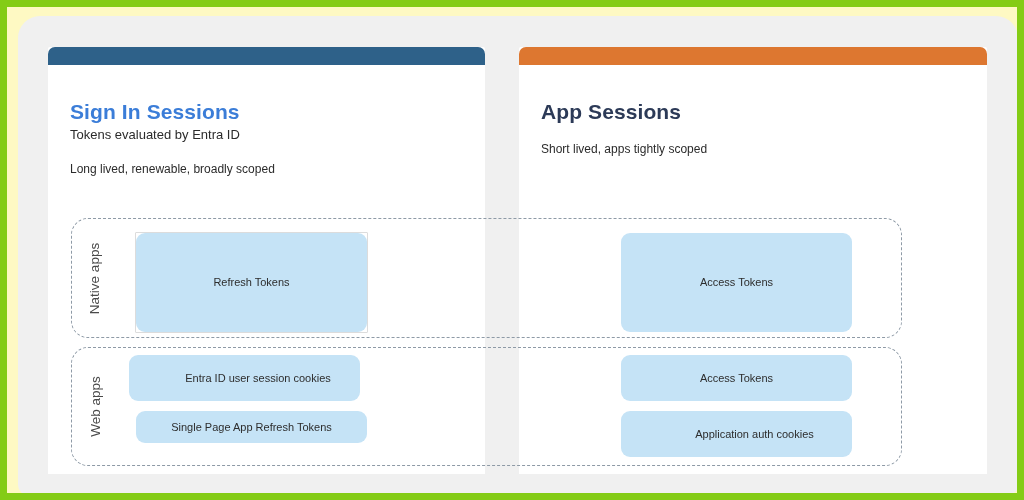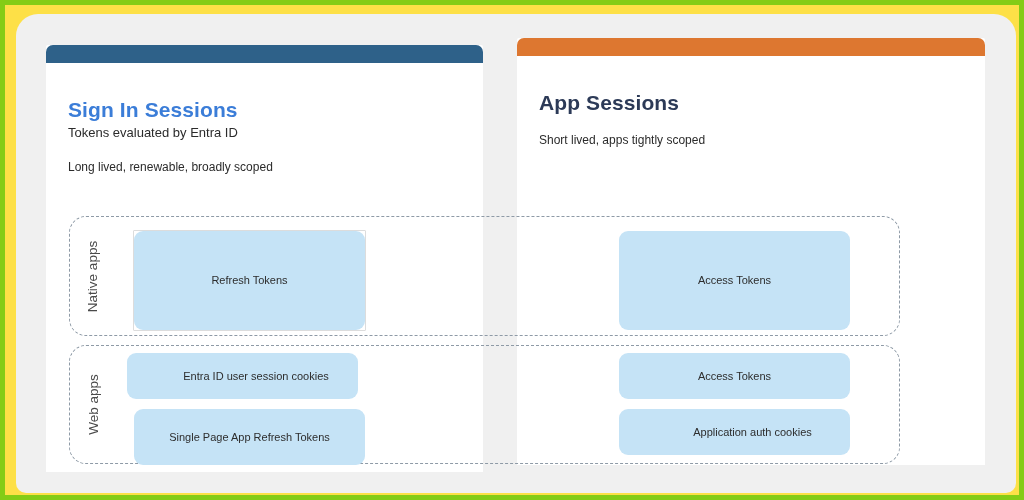--- a/index.html
+++ b/index.html
@@ -9,44 +9,44 @@
   }
   body {
     font-family: "Liberation Sans", sans-serif;
   }
 
   #screen {
     position: relative;
     width: 1024px;
     height: 500px;
     overflow: hidden;
-    background: #fde047;
-    box-sizing: border-box;
-    border: 5px solid #84cc16;
+    background: #fef9c3;
+    box-sizing: border-box;
+    border: 7px solid #84cc16;
   }
 
   
   .backdrop {
     position: absolute;
     left: 11px;
     top: 9px;
     width: 1000px;
     height: 479px;
     background: #f0f0f0;
     border-radius: 22px 22px 10px 10px;
   }
 
   
   .card {
     position: absolute;
     background: #ffffff;
     box-sizing: border-box;
   }
   .card-left  { left: 41px;  top: 40px; width: 437px; height: 427px; border-radius: 2px 2px 0 0; }
-  .card-right { left: 512px; top: 33px; width: 468px; height: 427px; border-radius: 2px 2px 0 0; }
+  .card-right { left: 512px; top: 40px; width: 468px; height: 427px; border-radius: 2px 2px 0 0; }
 
   .card-bar {
     position: absolute;
     left: 0; top: 0;
     width: 100%;
     height: 18px;
     border-radius: 7px 7px 0 0;
   }
   .bar-blue   { background: #2e6189; }
   .bar-orange { background: #dd7730; }
@@ -139,21 +139,21 @@
     height: 101px;
     border: 1px solid #dcdcdc;
     box-sizing: border-box;
     border-radius: 1px;
   }
 
   .b-refresh  { left: 129px; top: 226px; width: 231px; height: 99px; }
   .b-access-n { left: 614px; top: 226px; width: 231px; height: 99px; }
 
   .b-entra    { left: 122px; top: 348px; width: 231px; height: 46px; padding-left: 35px; }
-  .b-spa      { left: 129px; top: 404px; width: 231px; height: 56px; }
+  .b-spa      { left: 129px; top: 404px; width: 231px; height: 32px; }
   .b-access-w { left: 614px; top: 348px; width: 231px; height: 46px; }
   .b-appauth  { left: 614px; top: 404px; width: 231px; height: 46px; padding-left: 44px; }
 </style>
 </head>
 <body>
 
 <div id="screen">
 
   <div class="backdrop"></div>
 

